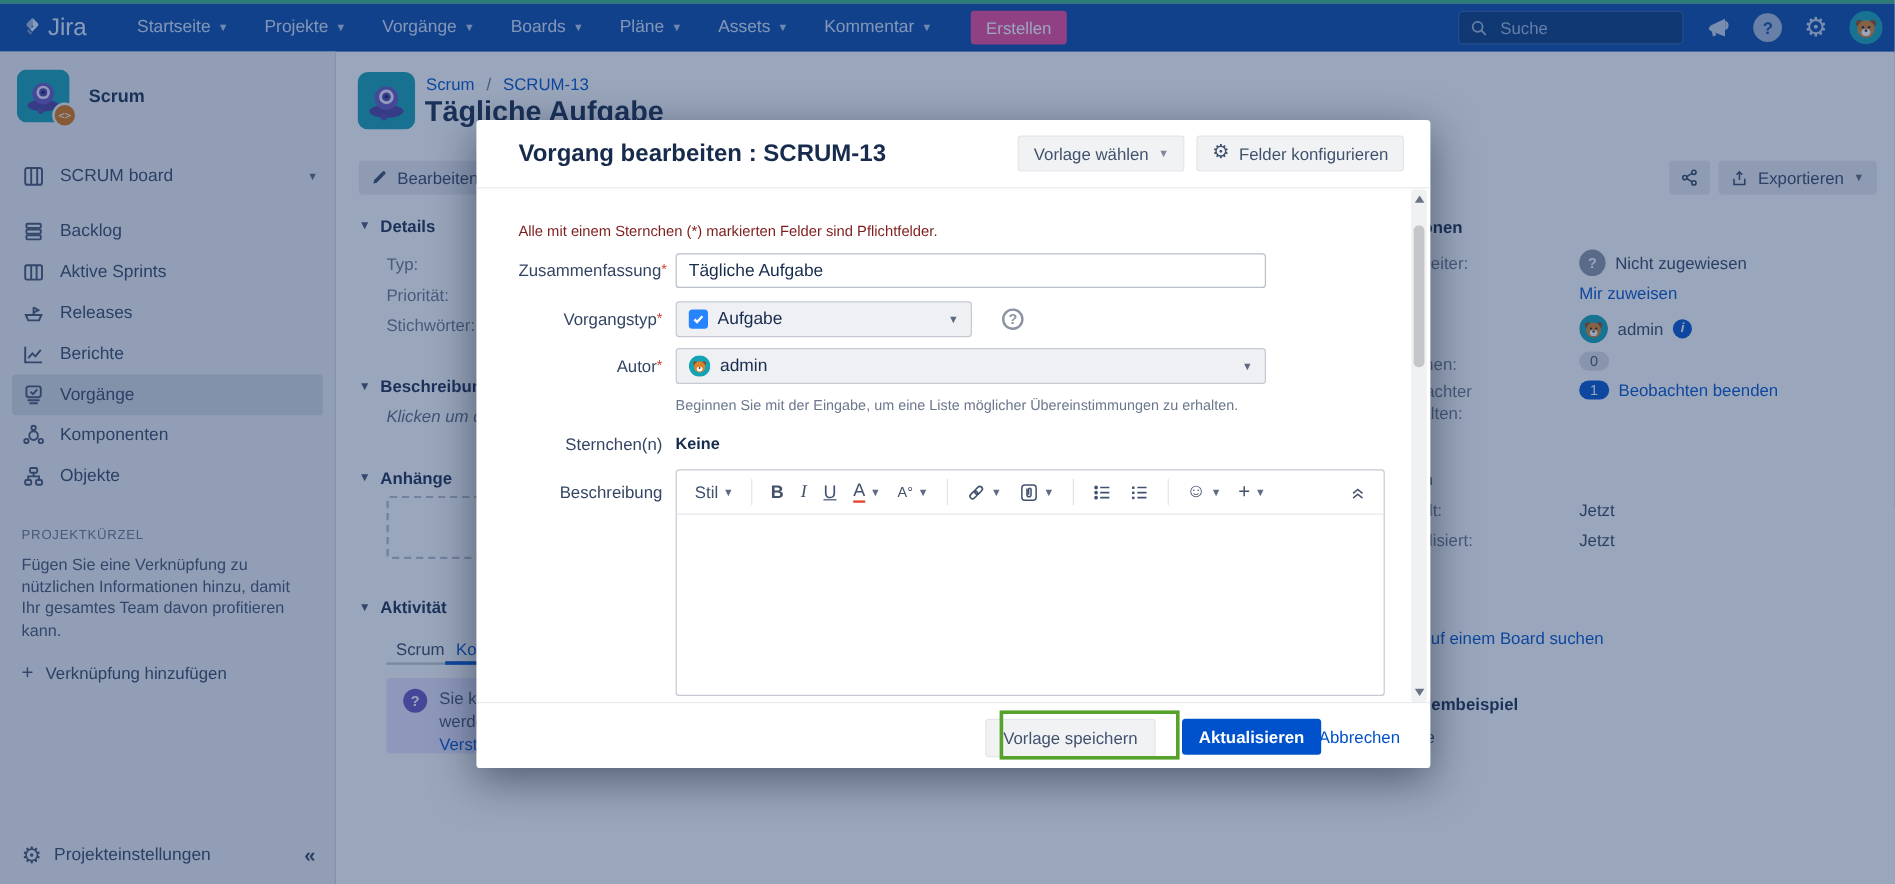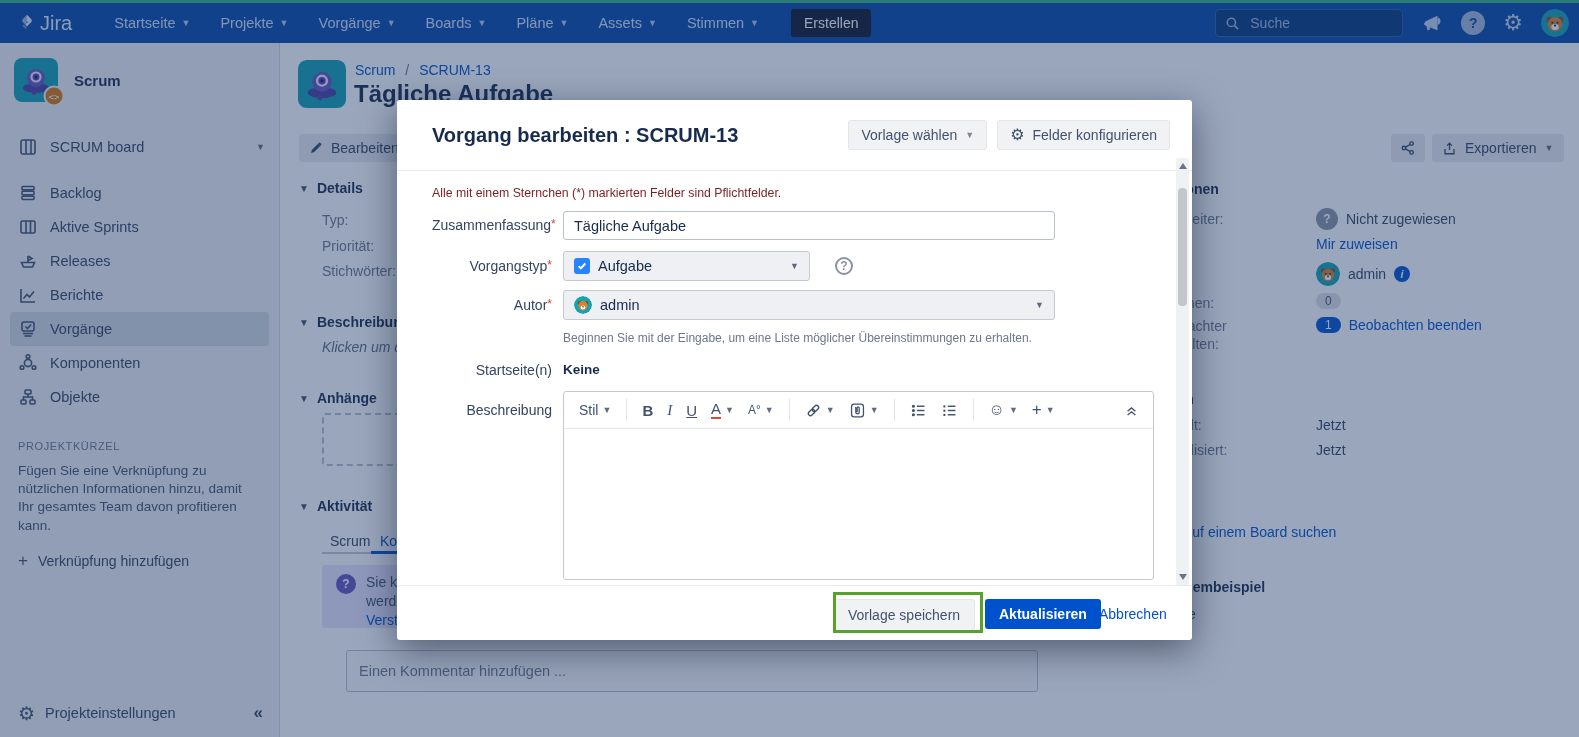--- a/index.html
+++ b/index.html
@@ -8,21 +8,21 @@
   .abs{position:absolute;}
   svg{display:block;}
   
   .topstripe{position:absolute;left:0;top:0;right:0;height:3px;z-index:1;}
   .navbar{position:absolute;left:0;top:3px;right:0;height:40px;background:#0747a6;
           display:flex;align-items:center;color:#cfe0fa;z-index:1;}
   .nav-logo{display:flex;align-items:center;gap:2px;margin-left:16px;font-size:20px;color:#deebff;}
   .nav-menu{display:flex;align-items:center;margin-left:42px;gap:30px;font-size:14.5px;}
   .nav-item{display:flex;align-items:center;gap:6px;cursor:pointer;white-space:nowrap;}
   .caret{font-size:9px;opacity:.85;line-height:1;}
-  .create-btn{margin-left:32px;background:#0f172a;color:#fff;font-size:14px;
+  .create-btn{margin-left:32px;background:#ec4899;color:#fff;font-size:14px;
               padding:6px 13px;border-radius:3px;}
   .nav-right{margin-left:auto;display:flex;align-items:center;gap:18px;margin-right:10px;}
   .searchbox{display:flex;align-items:center;gap:8px;width:168px;height:26px;background:#053a7d;
              border:1px solid #2c5cab;border-radius:4px;padding:0 9px;}
   .searchbox input{background:transparent;border:none;outline:none;color:#cfe0fa;font-size:14px;width:120px;
                    font-family:"Liberation Sans",sans-serif;}
   .searchbox input::placeholder{color:#9fb6dd;}
   .help-circle{width:24px;height:24px;border-radius:50%;background:#a5b9dc;color:#0747a6;
                display:flex;align-items:center;justify-content:center;font-weight:bold;font-size:14px;}
   .gear-glyph{font-size:22px;color:#c3d2ec;line-height:1;}
@@ -76,21 +76,21 @@
   .pill-gray{background:#dfe1e6;color:#42526e;}
   .pill-blue{background:#0052cc;color:#fff;}
   .gray-q{width:22px;height:22px;border-radius:50%;background:#8a94a6;color:#fff;font-size:12px;
           font-weight:bold;display:flex;align-items:center;justify-content:center;}
   .info-i{width:16px;height:16px;border-radius:50%;background:#0052cc;color:#fff;font-size:11px;
           font-style:italic;font-weight:bold;display:flex;align-items:center;justify-content:center;}
   
   .blanket{position:absolute;inset:0;background:rgba(30,57,105,0.45);z-index:50;}
   .modal{position:absolute;left:397px;top:100px;width:795px;height:540px;background:#fff;
          border-radius:3px;box-shadow:0 10px 36px rgba(9,20,40,.5);z-index:100;}
-  .modal-header{position:absolute;left:0;top:0;right:0;height:71px;display:flex;align-items:center;
+  .modal-header{position:absolute;left:0;top:0;right:0;height:57px;display:flex;align-items:center;
                 padding:0 22px 0 35px;box-sizing:border-box;border-bottom:1px solid #e7e9ee;}
   .modal-title{font-size:20px;font-weight:bold;color:#172b4d;}
   .m-btn{background:#f1f2f4;border:1px solid #e3e5e9;border-radius:3px;color:#42526e;font-size:14px;
          display:flex;align-items:center;gap:8px;padding:6px 12px;white-space:nowrap;cursor:pointer;}
   .m-note{font-size:12.3px;color:#7f1d1d;}
   .m-label{font-size:14px;color:#344563;text-align:right;width:120px;white-space:nowrap;}
   .req{color:#d04437;font-size:12px;vertical-align:top;}
   .m-input{border:1px solid #b9c0ca;border-radius:3px;height:29px;box-sizing:border-box;
            font-size:14.5px;color:#172b4d;padding:0 10px;outline:none;background:#fff;
            font-family:"Liberation Sans",sans-serif;}
@@ -161,21 +161,21 @@
         </span>
       <span class="nav-item">
           <span>Pläne</span>
           <span class="caret">▼</span>
         </span>
       <span class="nav-item">
           <span>Assets</span>
           <span class="caret">▼</span>
         </span>
       <span class="nav-item">
-          <span>Stimmen</span>
+          <span>Kommentar</span>
           <span class="caret">▼</span>
         </span>
     </div>
     <span class="create-btn">Erstellen</span>
     <div class="nav-right">
       <div class="searchbox">
         <span>
           <svg width="15" height="15" viewBox="0 0 20 20" fill="none" stroke="#9fb6dd" stroke-width="2">
               <circle cx="8.5" cy="8.5" r="5.5"></circle>
               <line x1="12.5" y1="12.5" x2="17.5" y2="17.5"></line>
@@ -407,21 +407,20 @@
 
   <div class="abs infobox" style="left:322px;top:565px;width:320px;height:63px;">
     <div class="q-avatar abs" style="left:14px;top:9px;">?</div>
     <div class="abs" style="left:44px;top:8px;font-size:14px;color:#42526e;line-height:19px;">
       <div>Sie kön</div>
       <div>werden</div>
       <div class="link">Versta</div>
     </div>
   </div>
 
-  <input class="abs comment-input" style="left: 346px; top: 650px;" placeholder="Einen Kommentar hinzufügen ...">
 
   <div class="abs rp-head" style="left:1155px;top:181px;">Personen</div>
   <div class="abs rp-lab" style="left:1155px;top:211px;">Bearbeiter:</div>
   <div class="abs rp-val" style="left:1316px;top:208px;">
     <span class="gray-q">?</span>
     <span>Nicht zugewiesen</span>
   </div>
   <div class="abs link" style="left:1316px;top:236px;">Mir zuweisen</div>
   <div class="abs rp-lab" style="left:1155px;top:266px;">Autor:</div>
   <div class="abs rp-val" style="left:1316px;top:262px;">
@@ -505,21 +504,21 @@
             <circle cx="12" cy="13" r="6.2" fill="#d9822b"></circle>
             <ellipse cx="12" cy="15.4" rx="3.2" ry="2.6" fill="#fff"></ellipse>
             <circle cx="12" cy="14.2" r="1" fill="#333"></circle>
           </svg>
       </span>
       <span>admin</span>
       <span class="caret">▼</span>
     </div>
     <div class="abs m-hint" style="left:166px;top:231px;">Beginnen Sie mit der Eingabe, um eine Liste möglicher Übereinstimmungen zu erhalten.</div>
 
-    <div class="abs m-label" style="left:35px;top:262px;">Startseite(n)</div>
+    <div class="abs m-label" style="left:35px;top:262px;">Sternchen(n)</div>
     <div class="abs m-strong" style="left:166px;top:262px;">Keine</div>
 
     <div class="abs m-label" style="left:35px;top:302px;">Beschreibung</div>
     <div class="abs editor" style="left:166px;top:291px;width:591px;height:189px;box-sizing:border-box;">
       <div class="ed-toolbar">
         <span class="tb-item">
             <span>Stil</span>
             <span class="caret">▼</span>
           </span>
         <span class="tb-div"></span>
@@ -591,21 +590,21 @@
       <div style="height:150px;"></div>
     </div>
 
     <div class="m-scroll">
       <div class="arr-up"></div>
       <div class="m-thumb"></div>
       <div class="arr-dn"></div>
     </div>
 
     <div class="modal-footer">
-      <span class="btn-sub abs" style="left:436px;top:13px;text-align:right;">Vorlage speichern</span>
+      <span class="btn-sub abs" style="left:424px;top:13px;text-align:right;">Vorlage speichern</span>
       <span class="btn-primary abs" style="left:588px;top:13px;">Aktualisieren</span>
       <span class="link abs" style="left:702px;top:20px;">Abbrechen</span>
     </div>
 
     <div class="annotation"></div>
   </div>
 
 </div>
 
 </body></html>

